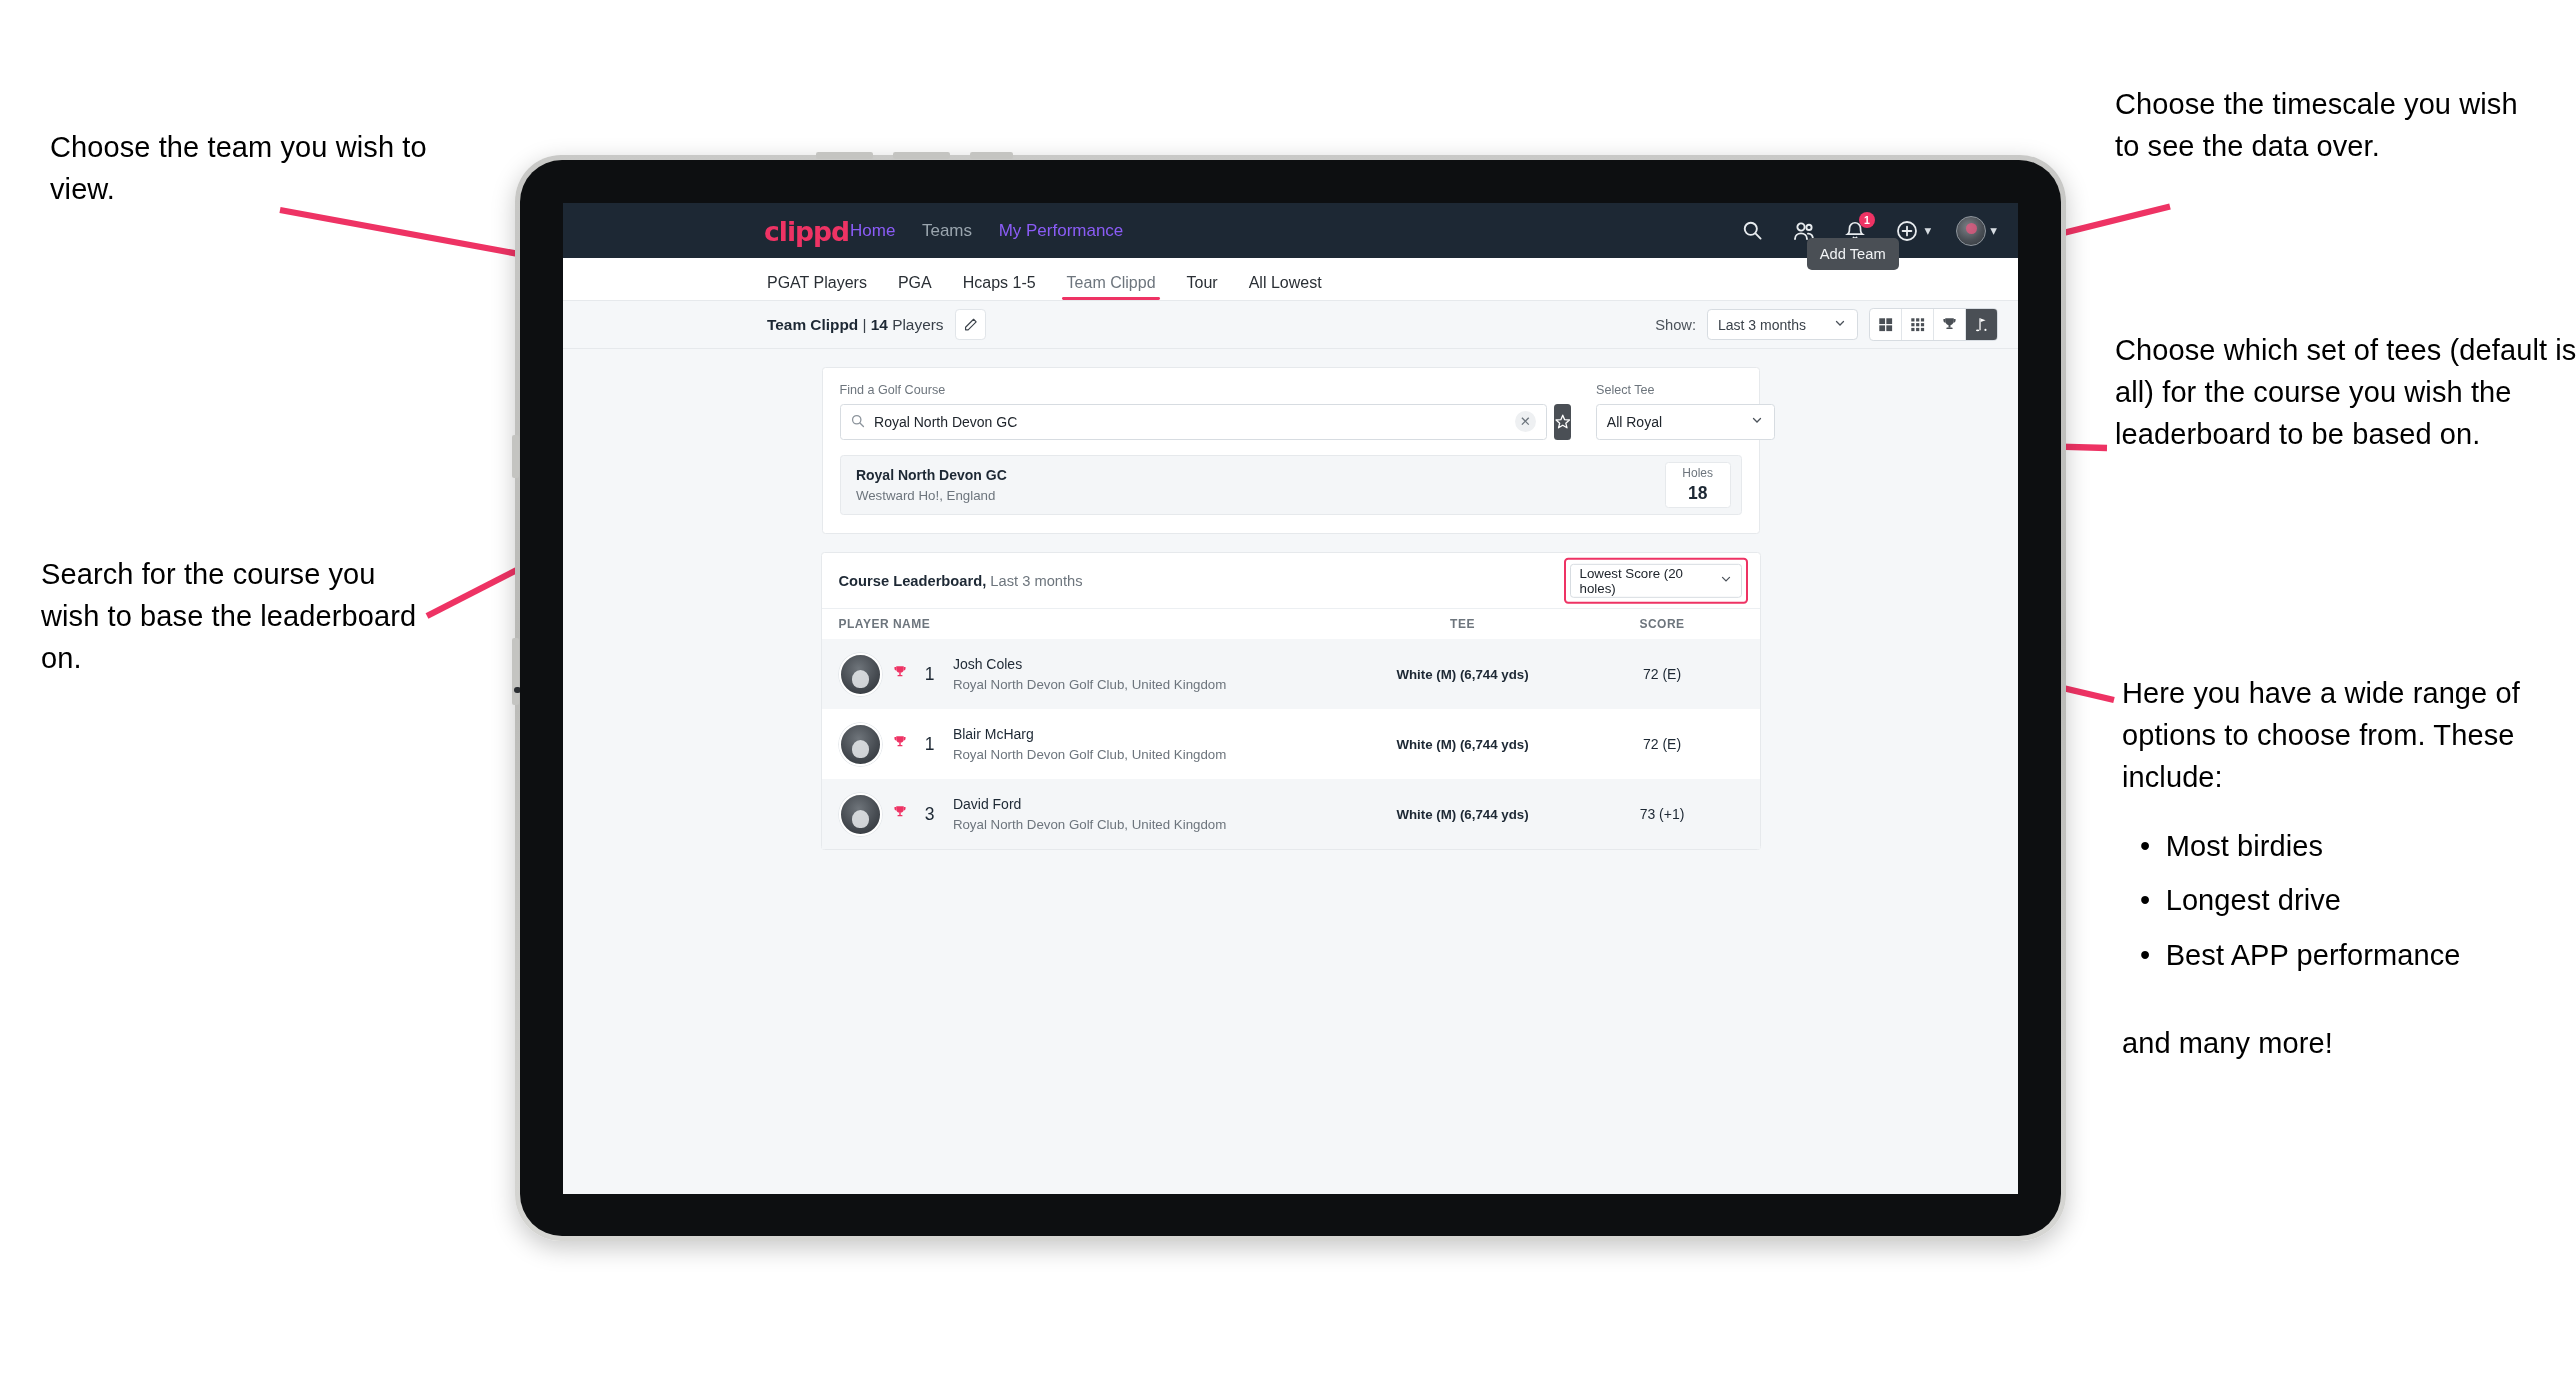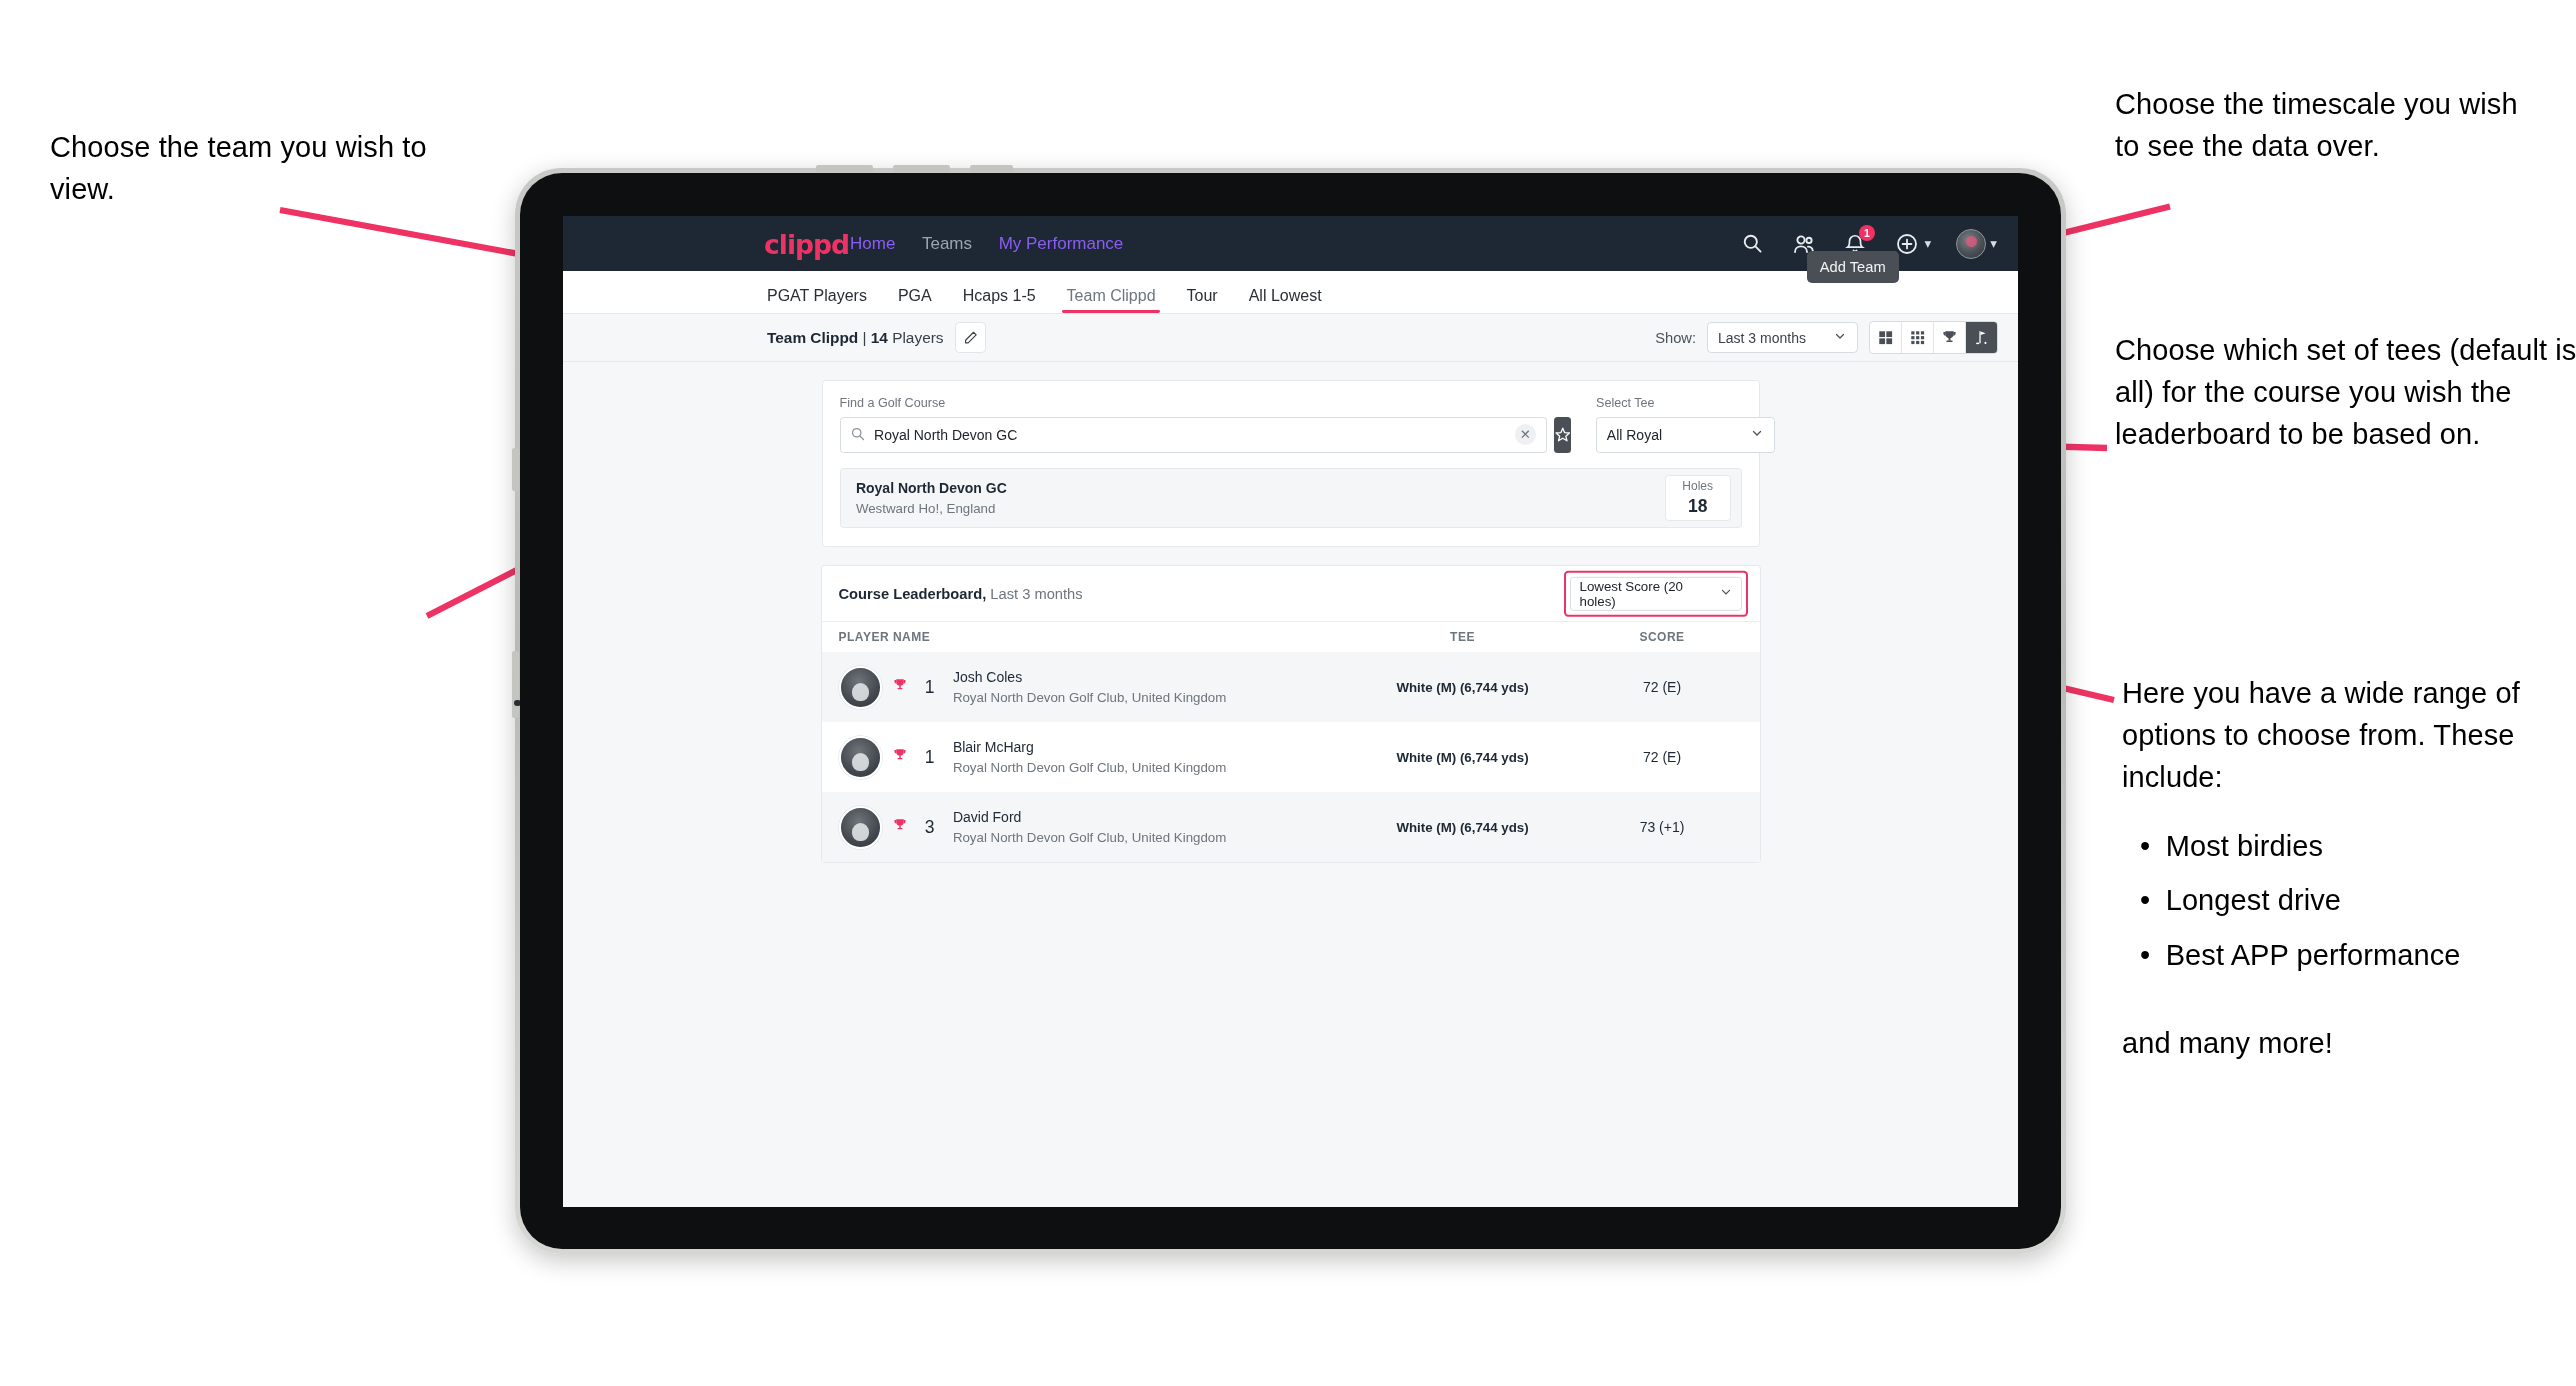--- a/index.html
+++ b/index.html
@@ -21,21 +21,21 @@
   .note .blist{margin:26.6px 0 0 0;padding:0;list-style:none;}
   .note .blist li{display:flex;gap:15.4px;margin-bottom:12.6px;padding-left:18px;}
   .note .blist li .bdot{flex:0 0 auto;}
   .note .tail{margin-top:46px;}
 
   
   .arrow{position:absolute;overflow:visible;pointer-events:none;}
 
   
   .tablet{
-    position:absolute;left:515px;top:168px;width:1551px;height:1086px;
+    position:absolute;left:515px;top:155px;width:1551px;height:1086px;
     background:linear-gradient(180deg,#c9c9c7 0%,#b9b9b6 45%,#d6d6d3 100%);
     border-radius:46px;
     box-shadow:0 7px 24px rgba(0,0,0,.22);
     padding:8px;box-sizing:border-box;
   }
   .tablet-bezel{
     position:absolute;left:4.9px;top:4.9px;right:4.9px;bottom:4.9px;
     background:#0d0f11;border-radius:42px;
   }
   .tablet-btn{position:absolute;background:#c4c4c1;border-radius:2.1px;}
@@ -165,20 +165,21 @@
   .pclub{font-size:13.3px;color:#6d757d;margin-top:4.9px;}
   .teecell{width:238px;text-align:center;font-size:13.3px;font-weight:700;color:#1d2834;}
   .scorecell{width:161px;text-align:center;font-size:14px;color:#1d2834;}
 </style>
 </head>
 <body>
 
 <div class="stage">
 
   <div class="note n1">Choose the team you wish to view.</div>
+  <div class="note n2">Search for the course you wish to base the leaderboard on.</div>
   <div class="note n4">Choose which set of tees (default is all) for the course you wish the leaderboard to be based on.</div>
   <div class="note n3">Choose the timescale you wish to see the data over.</div>
   <div class="note n5">
     <div>Here you have a wide range of options to choose from. These include:</div>
     <ul class="blist">
       <li>
           <span class="bdot">•</span>
           <span>Most birdies</span>
         </li>
       <li>

